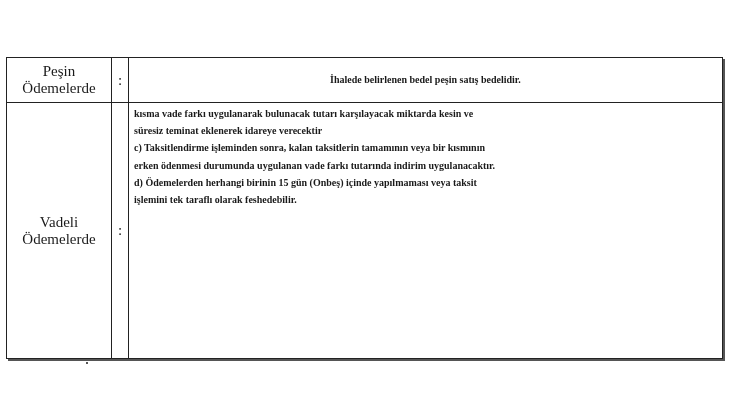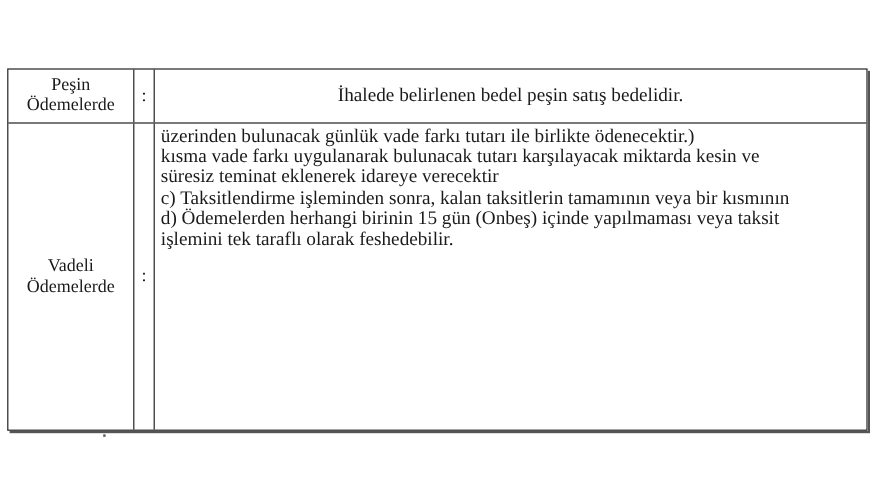--- a/index.html
+++ b/index.html
@@ -22,21 +22,21 @@
     font-size: 15px; line-height: 17px;
   }
   .c-colon {
     position: absolute; left: 105px; width: 16px; top: 0; bottom: 0;
     border-right: 1.5px solid #222;
     display: flex; align-items: center; justify-content: center;
     font-size: 15px;
   }
   .c-content {
     position: absolute; left: 122px; right: 0; top: 0; bottom: 0;
-    font-size: 16px; line-height: 17.2px; padding: 2px 4px 0 5px; box-sizing: border-box;
+    font-size: 10px; line-height: 17.2px; padding: 2px 4px 0 5px; box-sizing: border-box; font-weight: bold;
   }
   .row1 .c-content { display: flex; align-items: center; justify-content: center; padding: 0; }
   .line { white-space: nowrap; display: block; }
   .tick { position: absolute; left: 86px; top: 362px; width: 2px; height: 2px; background: #555; }
 </style>
 </head>
 <body>
 
 <div class="tbl">
   <div class="row row1">
@@ -54,22 +54,22 @@
 
   <div class="row row2">
     <div class="c-label">
       <div>
         <span class="line">Vadeli</span>
         <span class="line">Ödemelerde</span>
       </div>
     </div>
     <div class="c-colon">:</div>
     <div class="c-content">
-      <span class="line">üzerinden bulunacak günlük vade farkı tutarı ile birlikte ödenecektir.)</span>
       <span class="line">kısma vade farkı uygulanarak bulunacak tutarı karşılayacak miktarda kesin ve</span>
       <span class="line">süresiz teminat eklenerek idareye verecektir</span>
       <span class="line">c) Taksitlendirme işleminden sonra, kalan taksitlerin tamamının veya bir kısmının</span>
+      <span class="line">erken ödenmesi durumunda uygulanan vade farkı tutarında indirim uygulanacaktır.</span>
       <span class="line">d) Ödemelerden herhangi birinin 15 gün (Onbeş) içinde yapılmaması veya taksit</span>
       <span class="line">işlemini tek taraflı olarak feshedebilir.</span>
     </div>
   </div>
 </div>
 <div class="tick"></div>
 
 </body></html>

